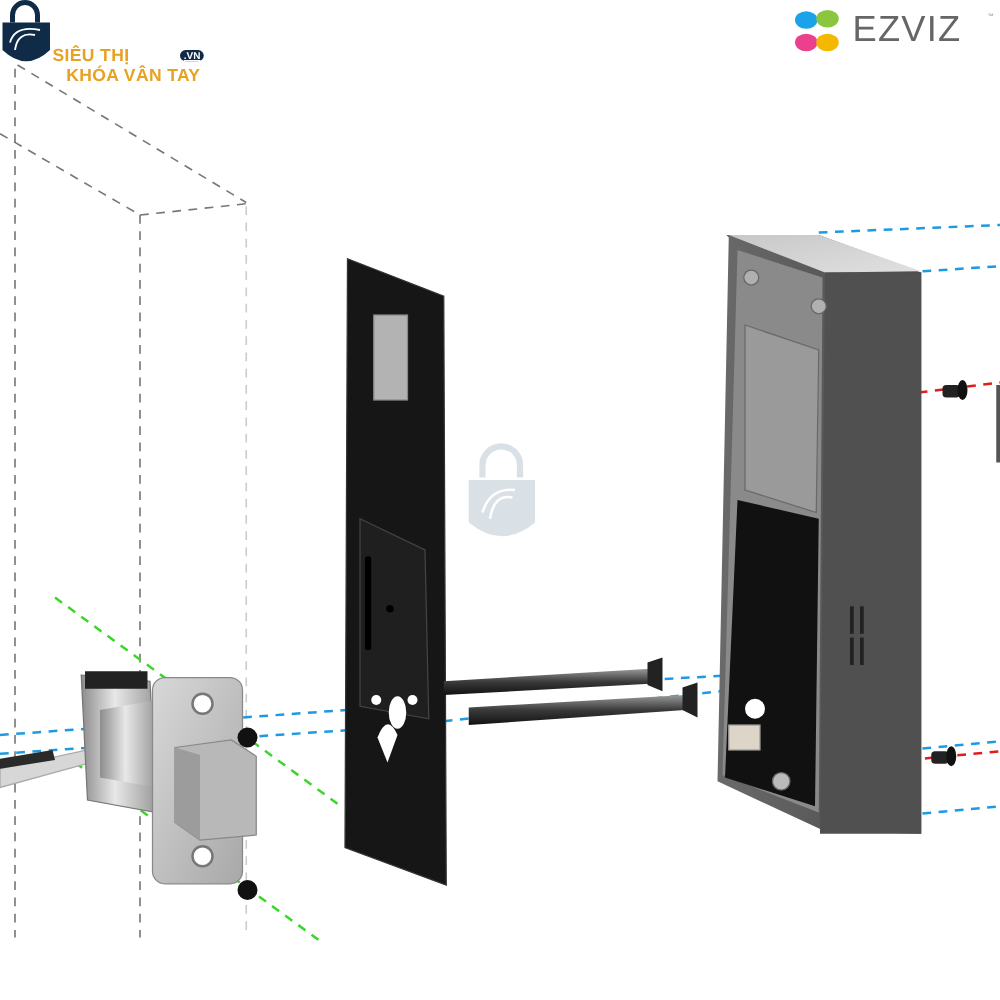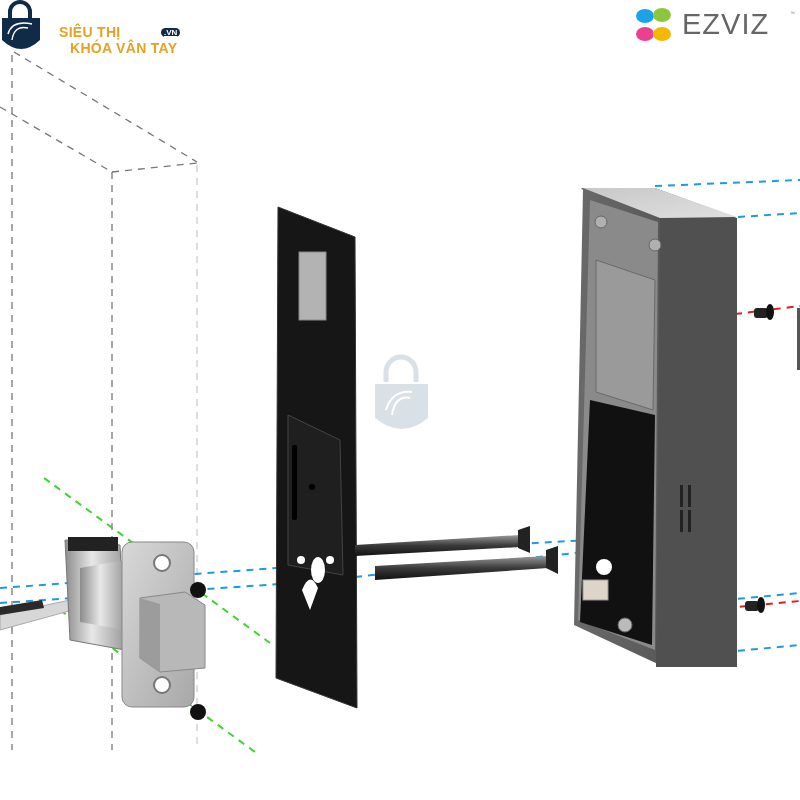--- a/index.html
+++ b/index.html
@@ -1,18 +1,18 @@
 <!DOCTYPE html>
 <html><head>
   <meta charset="utf-8">
   <style>
     html, body { margin:0; padding:0; background:#ffffff; }
     body { width:800px; height:800px; position:relative; overflow:hidden; font-family:"Liberation Sans", sans-serif; }
     #stage { position:absolute; left:0; top:0; width:800px; height:800px; }
-    .brand-left { position:absolute; left:0; top:4px; width:200px; height:60px;margin-left:17px; }
+    .brand-left { position:absolute; left:0; top:16px; width:200px; height:60px; }
     .brand-left .txt { position:absolute; left:42px; font-weight:bold; color:#e6a220; font-size:14px; letter-spacing:0.3px; font-family:"Liberation Sans", sans-serif; }
     .brand-left .l1 { top:20px; }
     .brand-left .l2 { top:36px;padding-left:11px; }
     .brand-left .vn { position:absolute; left:144px; top:24px; background:#0f2b47; color:#fff; font-size:8px; font-weight:bold; border-radius:6px; padding:0 3px; line-height:9px;text-decoration:underline; }
     .brand-right { position:absolute; left:628px; top:0; width:172px; height:50px; }
     .brand-right .name { position:absolute; left:54px; top:8px; font-size:29px; color:#666666; letter-spacing:1px; font-family:"Liberation Sans", sans-serif; }
     .brand-right .tm { position:absolute; left:162px; top:10px; font-size:5px; color:#888; }
   </style>
 </head>
 <body>

